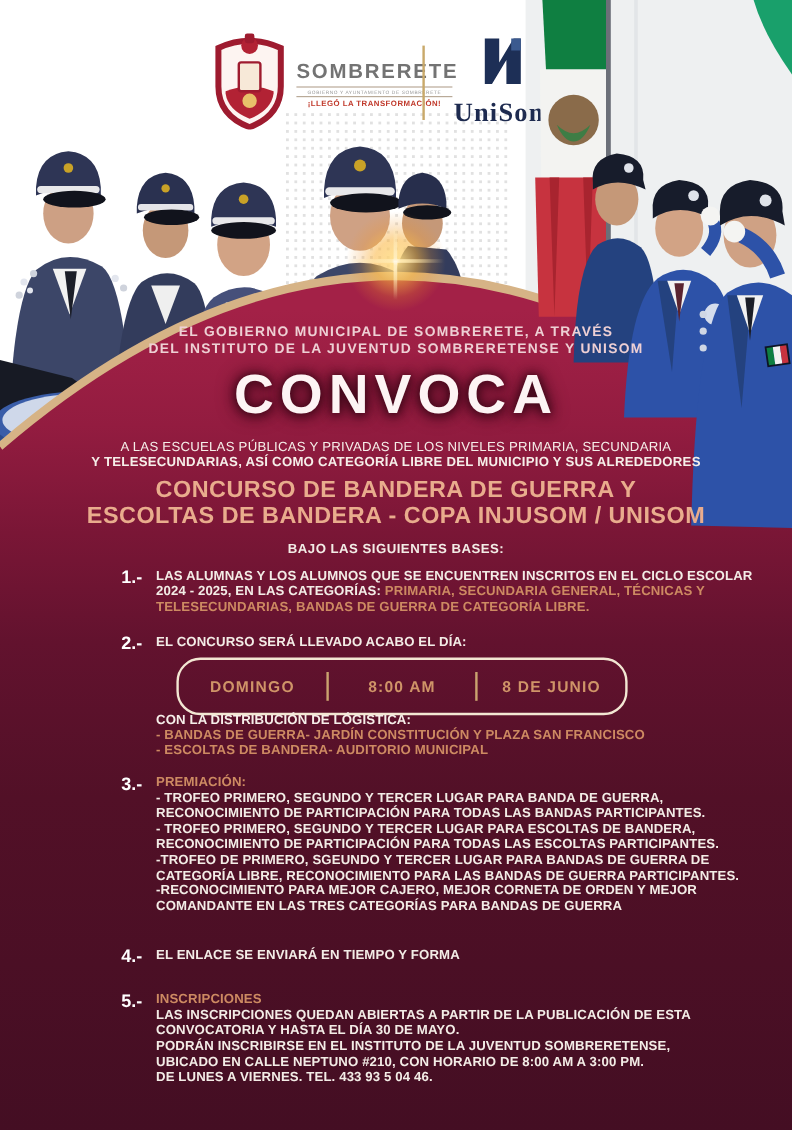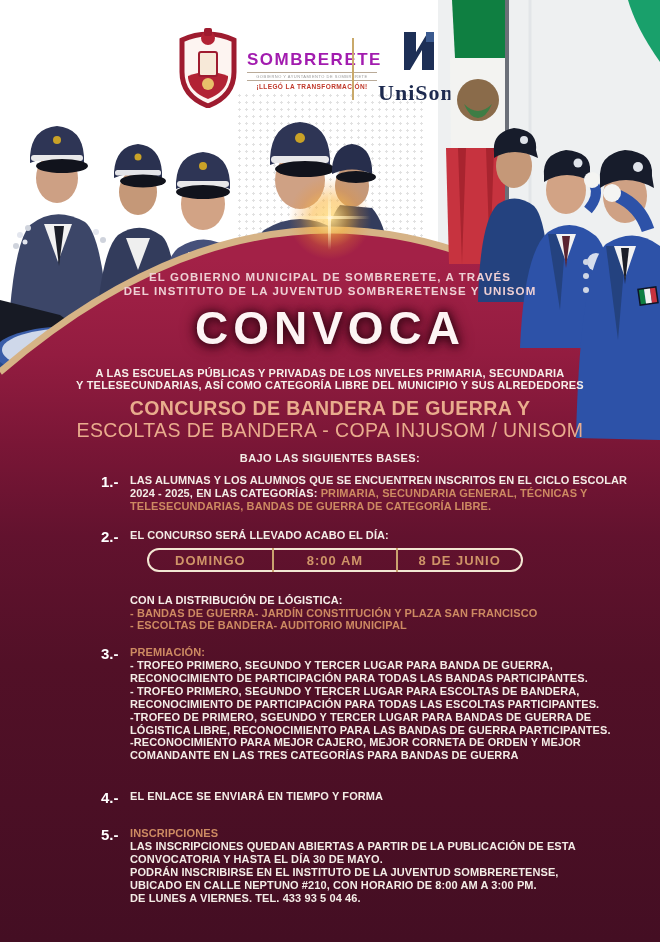--- a/index.html
+++ b/index.html
@@ -10,21 +10,21 @@
   .dots{position:absolute;left:236px;top:92px;width:190px;height:245px;z-index:0;
         background-image:radial-gradient(#d9d9d9 1.1px, transparent 1.2px);
         background-size:7px 7px;opacity:.8;}
   .collage{position:absolute;left:0;top:0;z-index:1;}
   .overlay{position:absolute;left:0;top:0;z-index:3;}
 
   
   .logos{position:absolute;left:0;top:0;width:660px;z-index:1;}
   .crest{position:absolute;left:172px;top:26px;}
   .somb-text{position:absolute;left:247px;top:50px;width:130px;}
-  .somb-name{font-size:17px;font-weight:bold;color:#a21caf;letter-spacing:1.5px;}
+  .somb-name{font-size:17px;font-weight:bold;color:#737373;letter-spacing:1.5px;}
   .somb-tag1{font-size:4px;color:#9a9a9a;letter-spacing:.5px;margin-top:2px;border-top:1px solid #b9aa98;border-bottom:1px solid #b9aa98;padding:1px 0;text-align:center;}
   .somb-tag2{font-size:6.5px;font-weight:bold;color:#c0392b;letter-spacing:.4px;margin-top:2px;text-align:center;}
   .logo-divider{position:absolute;left:352px;top:38px;width:2px;height:62px;background:#c9a96a;}
   .unisom{position:absolute;left:364px;top:28px;width:110px;text-align:center;}
   .unisom-name{font-family:"Liberation Serif", serif;font-weight:bold;font-size:22px;color:#1d2a4f;margin-top:2px;letter-spacing:1px;}
 
   
   .dome{position:absolute;left:0;top:200px;z-index:2;}
   .sparkle{position:absolute;left:288px;top:176px;width:84px;height:84px;z-index:4;
     background:radial-gradient(circle, rgba(255,224,140,.95) 0%, rgba(250,180,60,.55) 30%, rgba(240,150,40,.22) 50%, rgba(240,150,40,0) 70%);}
@@ -33,33 +33,33 @@
   .sparkle:after{content:"";position:absolute;left:40px;top:10px;width:3px;height:64px;
     background:linear-gradient(180deg,transparent,#ffedbe 45%,#fff8e6 50%,#ffedbe 55%,transparent);}
 
   
   .content{position:absolute;left:0;top:0;width:660px;height:942px;z-index:5;color:#f3ece6;}
   .ctr{position:absolute;width:660px;text-align:center;}
   .intro1{top:271px;font-size:11.5px;font-weight:bold;letter-spacing:1.1px;color:#eed0d4;text-align:center;}
   .intro2{top:285px;font-size:11.5px;font-weight:bold;letter-spacing:1.1px;color:#eed0d4;}
   .convoca{top:301px;font-size:46px;font-weight:bold;letter-spacing:5px;color:#fdf4f4;
            text-shadow:0 0 16px rgba(56,6,22,.95), 0 0 6px rgba(70,10,28,.8), 0 2px 10px rgba(56,6,22,.9);}
-  .aud1{top:367px;font-size:11px;font-weight:bold;color:#f6eee9;letter-spacing:.2px;}
+  .aud1{top:367px;font-size:11px;font-weight:normal;color:#f6eee9;letter-spacing:.2px;}
   .aud2{top:379px;font-size:11px;font-weight:bold;color:#f6eee9;letter-spacing:.2px;}
   .title1{top:397px;font-size:19.5px;font-weight:bold;color:#e9ac8d;letter-spacing:.4px;}
-  .title2{top:419px;font-size:19.5px;font-weight:normal;color:#e9ac8d;letter-spacing:.4px;}
+  .title2{top:419px;font-size:19.5px;font-weight:bold;color:#e9ac8d;letter-spacing:.4px;}
   .bases-h{top:452px;font-size:11px;font-weight:bold;letter-spacing:.4px;}
 
   .num{position:absolute;left:101px;font-size:15px;font-weight:bold;color:#ffffff;}
   .body{position:absolute;left:130px;width:512px;font-size:11px;font-weight:bold;line-height:12.9px;letter-spacing:.1px;}
   .tan{color:#cd8a62;}
   .i1{top:474px;} .n1{top:473px;}
   .i2{top:529px;} .n2{top:528px;}
 
-  .pill{position:absolute;left:147px;top:548px;width:376px;height:24px;border:2px solid #f3e7d3;
+  .pill{position:absolute;left:147px;top:548px;width:376px;height:48px;border:2px solid #f3e7d3;
         border-radius:20px;display:flex;align-items:center;box-sizing:border-box;}
   .cell{flex:1;text-align:center;font-size:13px;font-weight:bold;color:#cf9468;letter-spacing:1px;}
   .sep{width:2px;height:24px;background:#caa36f;}
 
   .log-h{top:594px;color:#f6eee9;}
   .log1{top:607px;} .log2{top:619px;}
   .i3t{top:646px;} .n3{top:645px;}
   .i3b{top:659px;}
   .i4{top:790px;} .n4{top:789px;}
   .i5t{top:827px;} .n5{top:826px;}
@@ -281,21 +281,21 @@
     <div class="body tan log2">- ESCOLTAS DE BANDERA- AUDITORIO MUNICIPAL</div>
 
     <div class="num n3">3.-</div>
     <div class="body tan i3t">PREMIACIÓN:</div>
     <div class="body i3b">
       <span class="line">- TROFEO PRIMERO, SEGUNDO Y TERCER LUGAR PARA BANDA DE GUERRA,</span>
       <span class="line">RECONOCIMIENTO DE PARTICIPACIÓN PARA TODAS LAS BANDAS PARTICIPANTES.</span>
       <span class="line">- TROFEO PRIMERO, SEGUNDO Y TERCER LUGAR PARA  ESCOLTAS DE BANDERA,</span>
       <span class="line">RECONOCIMIENTO DE PARTICIPACIÓN PARA TODAS LAS ESCOLTAS PARTICIPANTES.</span>
       <span class="line">-TROFEO DE PRIMERO, SGEUNDO Y TERCER LUGAR PARA BANDAS DE GUERRA DE</span>
-      <span class="line">LÓGISTICA LIBRE, RECONOCIMIENTO PARA LAS BANDAS DE GUERRA PARTICIPANTES.</span>
+      <span class="line">CATEGORÍA LIBRE, RECONOCIMIENTO PARA LAS BANDAS DE GUERRA PARTICIPANTES.</span>
       <span class="line">-RECONOCIMIENTO PARA MEJOR CAJERO, MEJOR CORNETA DE ORDEN Y MEJOR</span>
       <span class="line">COMANDANTE EN LAS TRES CATEGORÍAS PARA BANDAS DE GUERRA</span>
     </div>
 
     <div class="num n4">4.-</div>
     <div class="body i4">
       <span class="line">EL ENLACE SE ENVIARÁ EN TIEMPO Y FORMA</span>
     </div>
 
     <div class="num n5">5.-</div>

